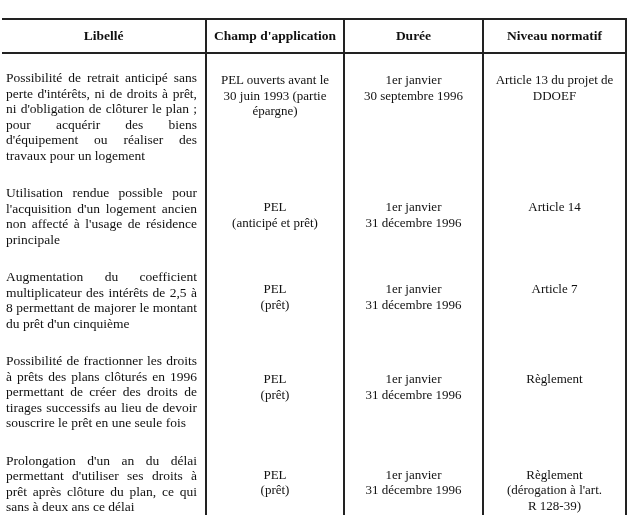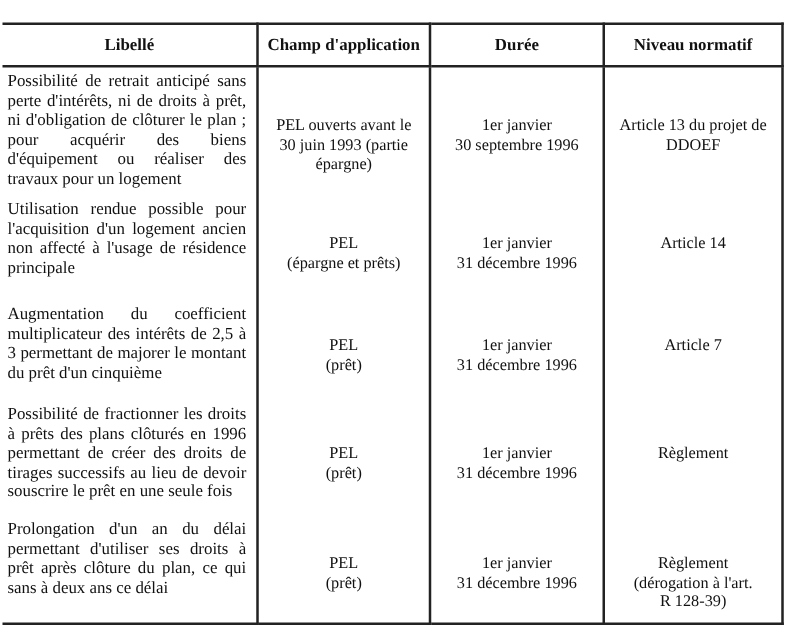--- a/index.html
+++ b/index.html
@@ -55,38 +55,38 @@
     }
     col.c1 { width: 204px; }
     col.c2 { width: 138px; }
     col.c3 { width: 139px; }
     col.c4 { width: 143px; }
 
     .libelle {
       font-size: 13.5px;
       line-height: 15.5px;
       text-align: justify;
-      padding: 3px 8px 6px 4px;
+      padding: 16px 8px 6px 4px;
       text-align-last: left;
     }
     .centered {
       font-size: 13px;
       line-height: 15.5px;
       text-align: center;
     }
     .centered .line {
       display: block;
     }
     .row1 td { height: 102px; }
     .row2 td { height: 84px; }
     .row3 td { height: 80px; }
     .row4 td { height: 92px; }
     .row5 td { height: 86px; }
 
-    .row1 .centered { padding-top: 18px; margin-top: 20px; }
+    .row1 .centered { padding-top: 18px; }
     .row2 .centered { padding-top: 30px; }
     .row3 .centered { padding-top: 28px; }
     .row4 .centered { padding-top: 34px; }
     .row5 .centered { padding-top: 30px; }
   </style>
 </head>
 <body>
 
 <div class="page">
   <table class="doc-table">
@@ -130,39 +130,39 @@
           </td>
       </tr>
 
       <tr class="row2">
         <td>
             <div class="libelle">Utilisation rendue possible pour l'acquisition d'un logement ancien non affecté à l'usage de résidence principale</div>
           </td>
         <td>
             <div class="centered">
           <span class="line">PEL</span>
-          <span class="line">(épargne et prêts)</span>
+          <span class="line">(anticipé et prêt)</span>
         </div>
           </td>
         <td>
             <div class="centered">
           <span class="line">1er janvier</span>
           <span class="line">31 décembre 1996</span>
         </div>
           </td>
         <td>
             <div class="centered">
           <span class="line">Article 14</span>
         </div>
           </td>
       </tr>
 
       <tr class="row3">
         <td>
-            <div class="libelle">Augmentation du coefficient multiplicateur des intérêts de 2,5 à 3 permettant de majorer le montant du prêt d'un cinquième</div>
+            <div class="libelle">Augmentation du coefficient multiplicateur des intérêts de 2,5 à 8 permettant de majorer le montant du prêt d'un cinquième</div>
           </td>
         <td>
             <div class="centered">
           <span class="line">PEL</span>
           <span class="line">(prêt)</span>
         </div>
           </td>
         <td>
             <div class="centered">
           <span class="line">1er janvier</span>

